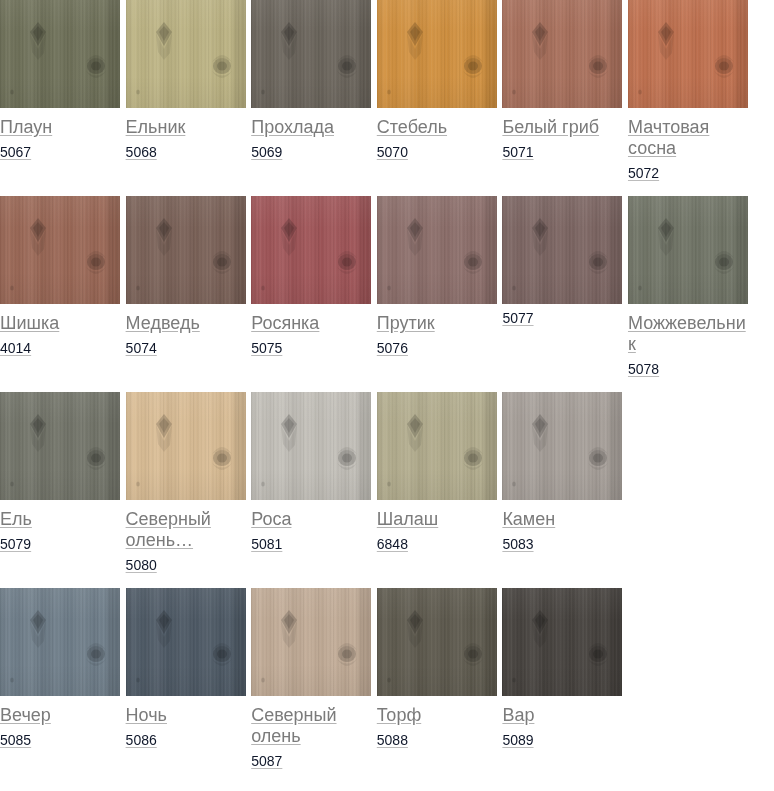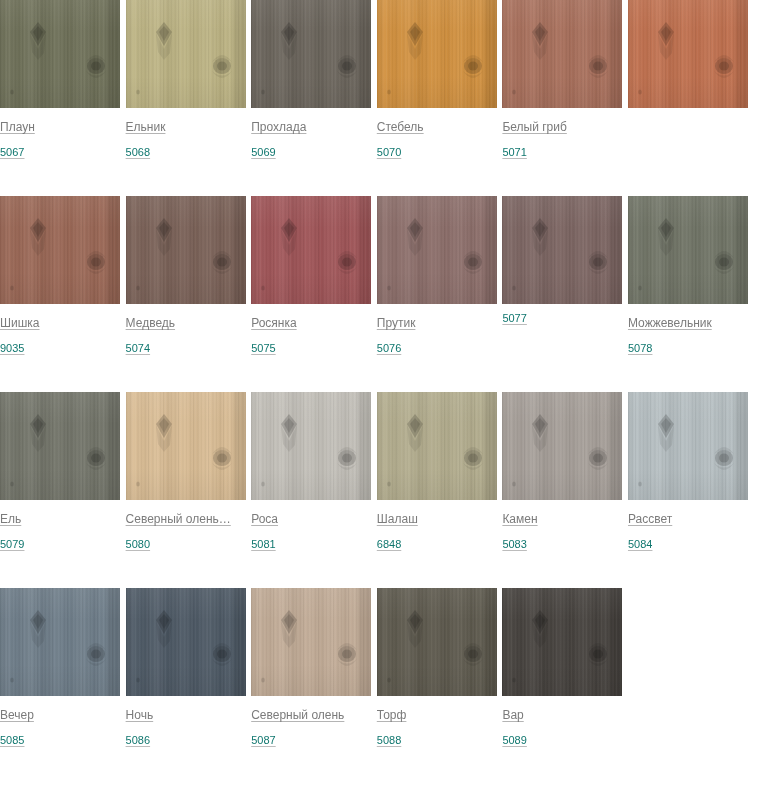--- a/index.html
+++ b/index.html
@@ -99,36 +99,36 @@
   .knot-svg {
     position: absolute;
     inset: 0;
     width: 100%;
     height: 100%;
   }
 
   .swatch-label {
     display: block;
     margin-top: 9px;
-    font-size: 12px;
+    font-size: 18px;
     line-height: 21px;
     color: #7b7b7b;
     text-decoration: underline;
     text-decoration-color: #b4b4b4;
     text-underline-offset: 2px;
     cursor: pointer;
     max-width: 122px;
     word-wrap: break-word;
   }
   .swatch-code {
     display: block;
     margin-top: 4px;
-    font-size: 11px;
+    font-size: 14px;
     line-height: 21px;
-    color: #0f766e;
+    color: #0f172a;
     text-decoration: underline;
     text-decoration-color: #bcbcbc;
     text-underline-offset: 2px;
     cursor: pointer;
   }
   .label-stack { display: block; padding-right: 4px; }
 </style>
 </head>
 <body>
 
@@ -248,20 +248,24 @@
             <path d="M38 22 L46 32 L38 46 L30 32 Z" fill="rgba(0,0,0,0.17)"></path>
             <path d="M38 26 L43 32 L38 41 L33 32 Z" fill="rgba(0,0,0,0.13)"></path>
             <path d="M30 33 L38 49 L46 33 L44 53 L38 60 L32 52 Z" fill="rgba(0,0,0,0.07)"></path>
             <ellipse cx="96" cy="66" rx="9" ry="8" fill="rgba(0,0,0,0.16)"></ellipse>
             <ellipse cx="96" cy="66" rx="5" ry="4.5" fill="rgba(0,0,0,0.15)"></ellipse>
             <path d="M86 62 q10 -14 20 0 q-10 -8 -20 0 Z" fill="rgba(0,0,0,0.07)"></path>
             <path d="M86 71 q10 14 20 0 q-10 9 -20 0 Z" fill="rgba(0,0,0,0.07)"></path>
             <ellipse cx="12" cy="92" rx="1.8" ry="2.6" fill="rgba(0,0,0,0.13)"></ellipse>
           </svg>
         </div>
+        <div class="label-stack">
+          <a class="swatch-label">Мачтовая сосна</a>
+          <a class="swatch-code">5072</a>
+        </div>
       </div>
     </div>
     <div class="swatch-row">
       <div class="swatch-cell">
         <div class="swatch-chip" title="Шишка" aria-label="Шишка" style="background-color: rgb(155, 104, 86);">
           <div class="grain-bands"></div>
           <div class="grain-lines"></div>
           <div class="grain-shade"></div>
           <svg class="knot-svg" viewBox="0 0 120 108" preserveAspectRatio="none">
             <path d="M38 22 L46 32 L38 46 L30 32 Z" fill="rgba(0,0,0,0.17)"></path>
@@ -269,21 +273,21 @@
             <path d="M30 33 L38 49 L46 33 L44 53 L38 60 L32 52 Z" fill="rgba(0,0,0,0.07)"></path>
             <ellipse cx="96" cy="66" rx="9" ry="8" fill="rgba(0,0,0,0.16)"></ellipse>
             <ellipse cx="96" cy="66" rx="5" ry="4.5" fill="rgba(0,0,0,0.15)"></ellipse>
             <path d="M86 62 q10 -14 20 0 q-10 -8 -20 0 Z" fill="rgba(0,0,0,0.07)"></path>
             <path d="M86 71 q10 14 20 0 q-10 9 -20 0 Z" fill="rgba(0,0,0,0.07)"></path>
             <ellipse cx="12" cy="92" rx="1.8" ry="2.6" fill="rgba(0,0,0,0.13)"></ellipse>
           </svg>
         </div>
         <div class="label-stack">
           <a class="swatch-label">Шишка</a>
-          <a class="swatch-code">9035</a>
+          <a class="swatch-code">4014</a>
         </div>
       </div>
       <div class="swatch-cell">
         <div class="swatch-chip" title="Медведь" aria-label="Медведь" style="background-color: rgb(123, 98, 88);">
           <div class="grain-bands"></div>
           <div class="grain-lines"></div>
           <div class="grain-shade"></div>
           <svg class="knot-svg" viewBox="0 0 120 108" preserveAspectRatio="none">
             <path d="M38 22 L46 32 L38 46 L30 32 Z" fill="rgba(0,0,0,0.17)"></path>
             <path d="M38 26 L43 32 L38 41 L33 32 Z" fill="rgba(0,0,0,0.13)"></path>
@@ -481,41 +485,20 @@
             <ellipse cx="96" cy="66" rx="9" ry="8" fill="rgba(0,0,0,0.16)"></ellipse>
             <ellipse cx="96" cy="66" rx="5" ry="4.5" fill="rgba(0,0,0,0.15)"></ellipse>
             <path d="M86 62 q10 -14 20 0 q-10 -8 -20 0 Z" fill="rgba(0,0,0,0.07)"></path>
             <path d="M86 71 q10 14 20 0 q-10 9 -20 0 Z" fill="rgba(0,0,0,0.07)"></path>
             <ellipse cx="12" cy="92" rx="1.8" ry="2.6" fill="rgba(0,0,0,0.13)"></ellipse>
           </svg>
         </div>
         <div class="label-stack">
           <a class="swatch-label">Камен</a>
           <a class="swatch-code">5083</a>
-        </div>
-      </div>
-      <div class="swatch-cell">
-        <div class="swatch-chip" title="Рассвет" aria-label="Рассвет" style="background-color: rgb(182, 191, 194);">
-          <div class="grain-bands"></div>
-          <div class="grain-lines"></div>
-          <div class="grain-shade"></div>
-          <svg class="knot-svg" viewBox="0 0 120 108" preserveAspectRatio="none">
-            <path d="M38 22 L46 32 L38 46 L30 32 Z" fill="rgba(0,0,0,0.17)"></path>
-            <path d="M38 26 L43 32 L38 41 L33 32 Z" fill="rgba(0,0,0,0.13)"></path>
-            <path d="M30 33 L38 49 L46 33 L44 53 L38 60 L32 52 Z" fill="rgba(0,0,0,0.07)"></path>
-            <ellipse cx="96" cy="66" rx="9" ry="8" fill="rgba(0,0,0,0.16)"></ellipse>
-            <ellipse cx="96" cy="66" rx="5" ry="4.5" fill="rgba(0,0,0,0.15)"></ellipse>
-            <path d="M86 62 q10 -14 20 0 q-10 -8 -20 0 Z" fill="rgba(0,0,0,0.07)"></path>
-            <path d="M86 71 q10 14 20 0 q-10 9 -20 0 Z" fill="rgba(0,0,0,0.07)"></path>
-            <ellipse cx="12" cy="92" rx="1.8" ry="2.6" fill="rgba(0,0,0,0.13)"></ellipse>
-          </svg>
-        </div>
-        <div class="label-stack">
-          <a class="swatch-label">Рассвет</a>
-          <a class="swatch-code">5084</a>
         </div>
       </div>
     </div>
     <div class="swatch-row">
       <div class="swatch-cell">
         <div class="swatch-chip" title="Вечер" aria-label="Вечер" style="background-color: rgb(111, 126, 138);">
           <div class="grain-bands"></div>
           <div class="grain-lines"></div>
           <div class="grain-shade"></div>
           <svg class="knot-svg" viewBox="0 0 120 108" preserveAspectRatio="none">

